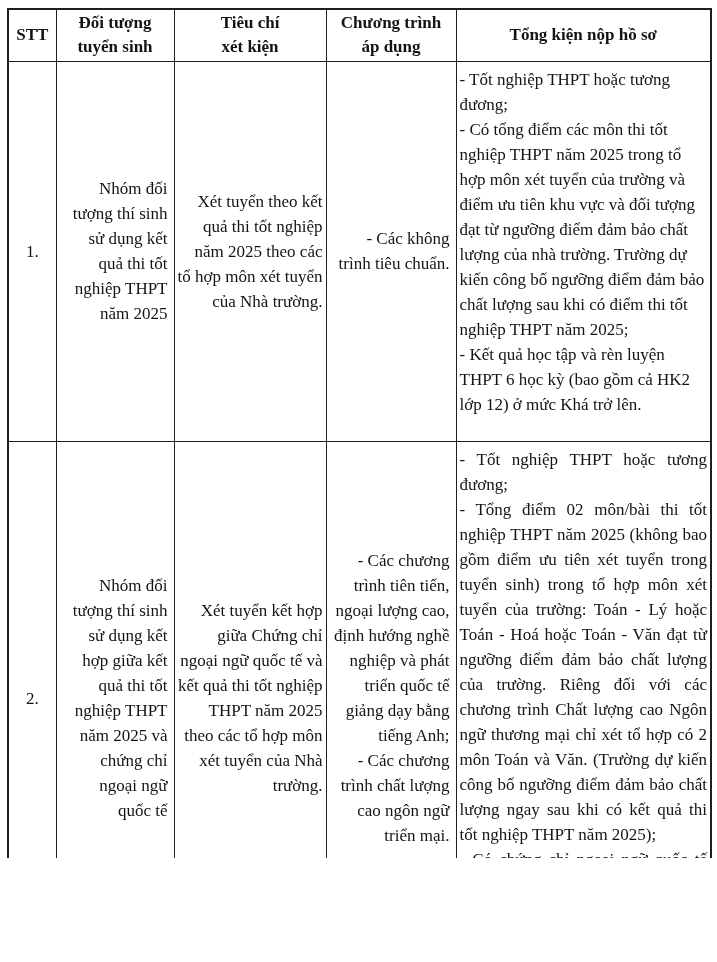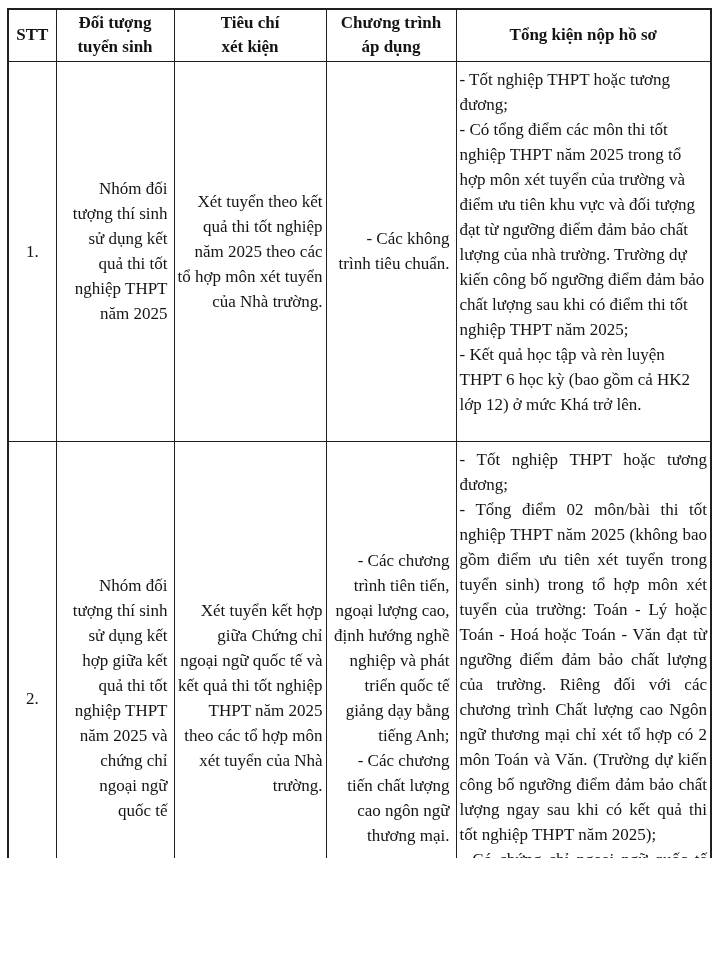--- a/index.html
+++ b/index.html
@@ -101,21 +101,21 @@
       <tr class="row-2">
         <td class="stt">2.</td>
         <td class="v-mid pad just">
           <div class="para">Nhóm đối tượng thí sinh sử dụng kết hợp giữa kết quả thi tốt nghiệp THPT năm 2025 và chứng chỉ ngoại ngữ quốc tế</div>
         </td>
         <td class="v-mid pad-wide just">
           <div class="para">Xét tuyển kết hợp giữa Chứng chỉ ngoại ngữ quốc tế và kết quả thi tốt nghiệp THPT năm 2025 theo các tổ hợp môn xét tuyển của Nhà trường.</div>
         </td>
         <td class="v-mid pad left">
           <div class="para">- Các chương trình tiên tiến, ngoại lượng cao, định hướng nghề nghiệp và phát triển quốc tế giảng dạy bằng tiếng Anh;</div>
-          <div class="para">- Các chương tiến chất lượng cao ngôn ngữ thương mại.</div>
+          <div class="para">- Các chương trình chất lượng cao ngôn ngữ triển mại.</div>
         </td>
         <td class="v-top pad-wide just">
           <div class="para">- Tốt nghiệp THPT hoặc tương đương;</div>
           <div class="para">- Tổng điểm 02 môn/bài thi tốt nghiệp THPT năm 2025 (không bao gồm điểm ưu tiên xét tuyển trong tuyển sinh) trong tổ hợp môn xét tuyển của trường: Toán - Lý hoặc Toán - Hoá hoặc Toán - Văn đạt từ ngưỡng điểm đảm bảo chất lượng của trường. Riêng đối với các chương trình Chất lượng cao Ngôn ngữ thương mại chỉ xét tổ hợp có 2 môn Toán và Văn. (Trường dự kiến công bố ngưỡng điểm đảm bảo chất lượng ngay sau khi có kết quả thi tốt nghiệp THPT năm 2025);</div>
           <div class="para">- Có chứng chỉ ngoại ngữ quốc tế tính đến ngày nộp hồ sơ xét</div>
         </td>
       </tr>
     </tbody>
   </table>
 </div>

